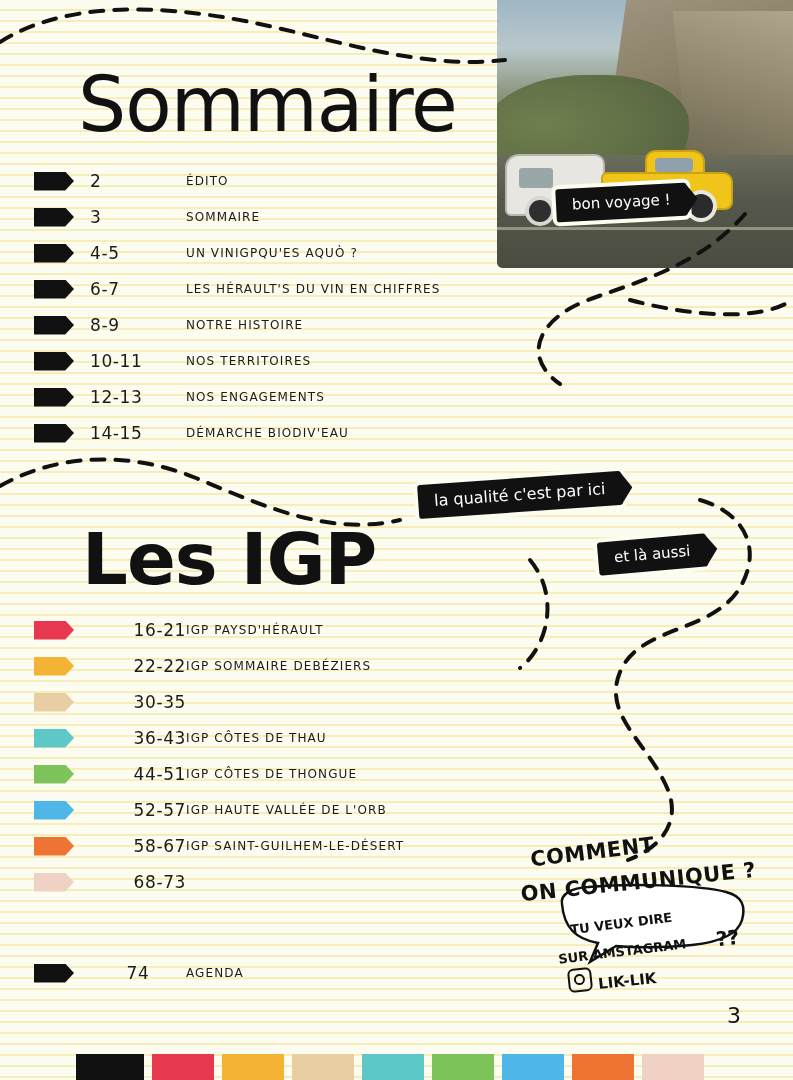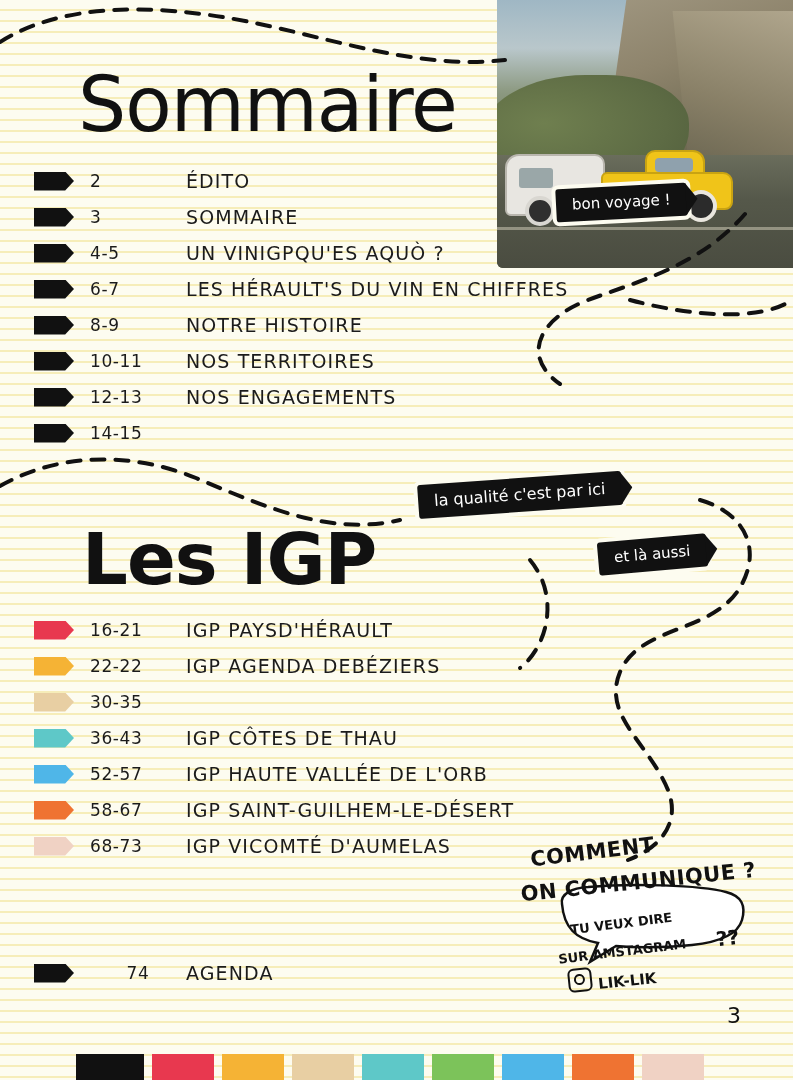--- a/index.html
+++ b/index.html
@@ -200,21 +200,21 @@
     line-height: 82px;
     font-weight: bold;
   }
 
   
   .toc {
     position: absolute;
     left: 34px;
   }
   #toc-top { top: 163px; }
-  #toc-igp { top: 612px; }
+  #toc-igp { top: 612px; text-align: right; }
   #toc-agenda { top: 955px; text-align: center; }
 
   .toc-row {
     display: flex;
     align-items: center;
     height: 36px;
   }
   .flag {
     width: 40px;
     height: 19px;
@@ -225,21 +225,21 @@
   }
   .toc-page {
     width: 96px;
     flex: 0 0 96px;
     font-size: 17px;
     letter-spacing: .6px;
     color: #1b1b1b;
     font-family: "DejaVu Sans", sans-serif;
   }
   .toc-label {
-    font-size: 19px;
+    font-size: 12px;
     letter-spacing: 1.1px;
     color: #1b1b1b;
     font-family: "DejaVu Sans", sans-serif;
     white-space: nowrap;
   }
 
   
   .sticker {
     position: absolute;
     background: #111;
@@ -451,57 +451,62 @@
         <span class="toc-label">NOS TERRITOIRES</span>
       </div>
       <div class="toc-row">
         <span class="flag" style="background: rgb(17, 17, 17);"></span>
         <span class="toc-page">12-13</span>
         <span class="toc-label">NOS ENGAGEMENTS</span>
       </div>
       <div class="toc-row">
         <span class="flag" style="background: rgb(17, 17, 17);"></span>
         <span class="toc-page">14-15</span>
+        <span class="toc-label">DÉMARCHE BIODIV'EAU</span>
       </div>
     </div>
 
   <div class="toc" id="toc-igp">
       <div class="toc-row">
         <span class="flag" style="background: rgb(232, 56, 79);"></span>
         <span class="toc-page">16-21</span>
         <span class="toc-label">IGP PAYSD'HÉRAULT</span>
       </div>
       <div class="toc-row">
         <span class="flag" style="background: rgb(245, 179, 53);"></span>
         <span class="toc-page">22-22</span>
-        <span class="toc-label">IGP AGENDA DEBÉZIERS</span>
+        <span class="toc-label">IGP SOMMAIRE DEBÉZIERS</span>
       </div>
       <div class="toc-row">
         <span class="flag" style="background: rgb(232, 207, 163);"></span>
         <span class="toc-page">30-35</span>
       </div>
       <div class="toc-row">
         <span class="flag" style="background: rgb(94, 200, 200);"></span>
         <span class="toc-page">36-43</span>
         <span class="toc-label">IGP CÔTES DE THAU</span>
       </div>
       <div class="toc-row">
+        <span class="flag" style="background: rgb(124, 195, 90);"></span>
+        <span class="toc-page">44-51</span>
+        <span class="toc-label">IGP CÔTES DE THONGUE</span>
+      </div>
+      <div class="toc-row">
         <span class="flag" style="background: rgb(79, 182, 232);"></span>
         <span class="toc-page">52-57</span>
         <span class="toc-label">IGP HAUTE VALLÉE DE L'ORB</span>
       </div>
       <div class="toc-row">
         <span class="flag" style="background: rgb(239, 115, 50);"></span>
         <span class="toc-page">58-67</span>
         <span class="toc-label">IGP SAINT-GUILHEM-LE-DÉSERT</span>
       </div>
       <div class="toc-row">
         <span class="flag" style="background: rgb(240, 210, 196);"></span>
         <span class="toc-page">68-73</span>
-        <span class="toc-label">IGP VICOMTÉ D'AUMELAS</span>
       </div>
     </div>
 
   <div class="toc" id="toc-agenda">
       <div class="toc-row">
         <span class="flag" style="background: rgb(17, 17, 17);"></span>
         <span class="toc-page">74</span>
         <span class="toc-label">AGENDA</span>
       </div>
     </div>

